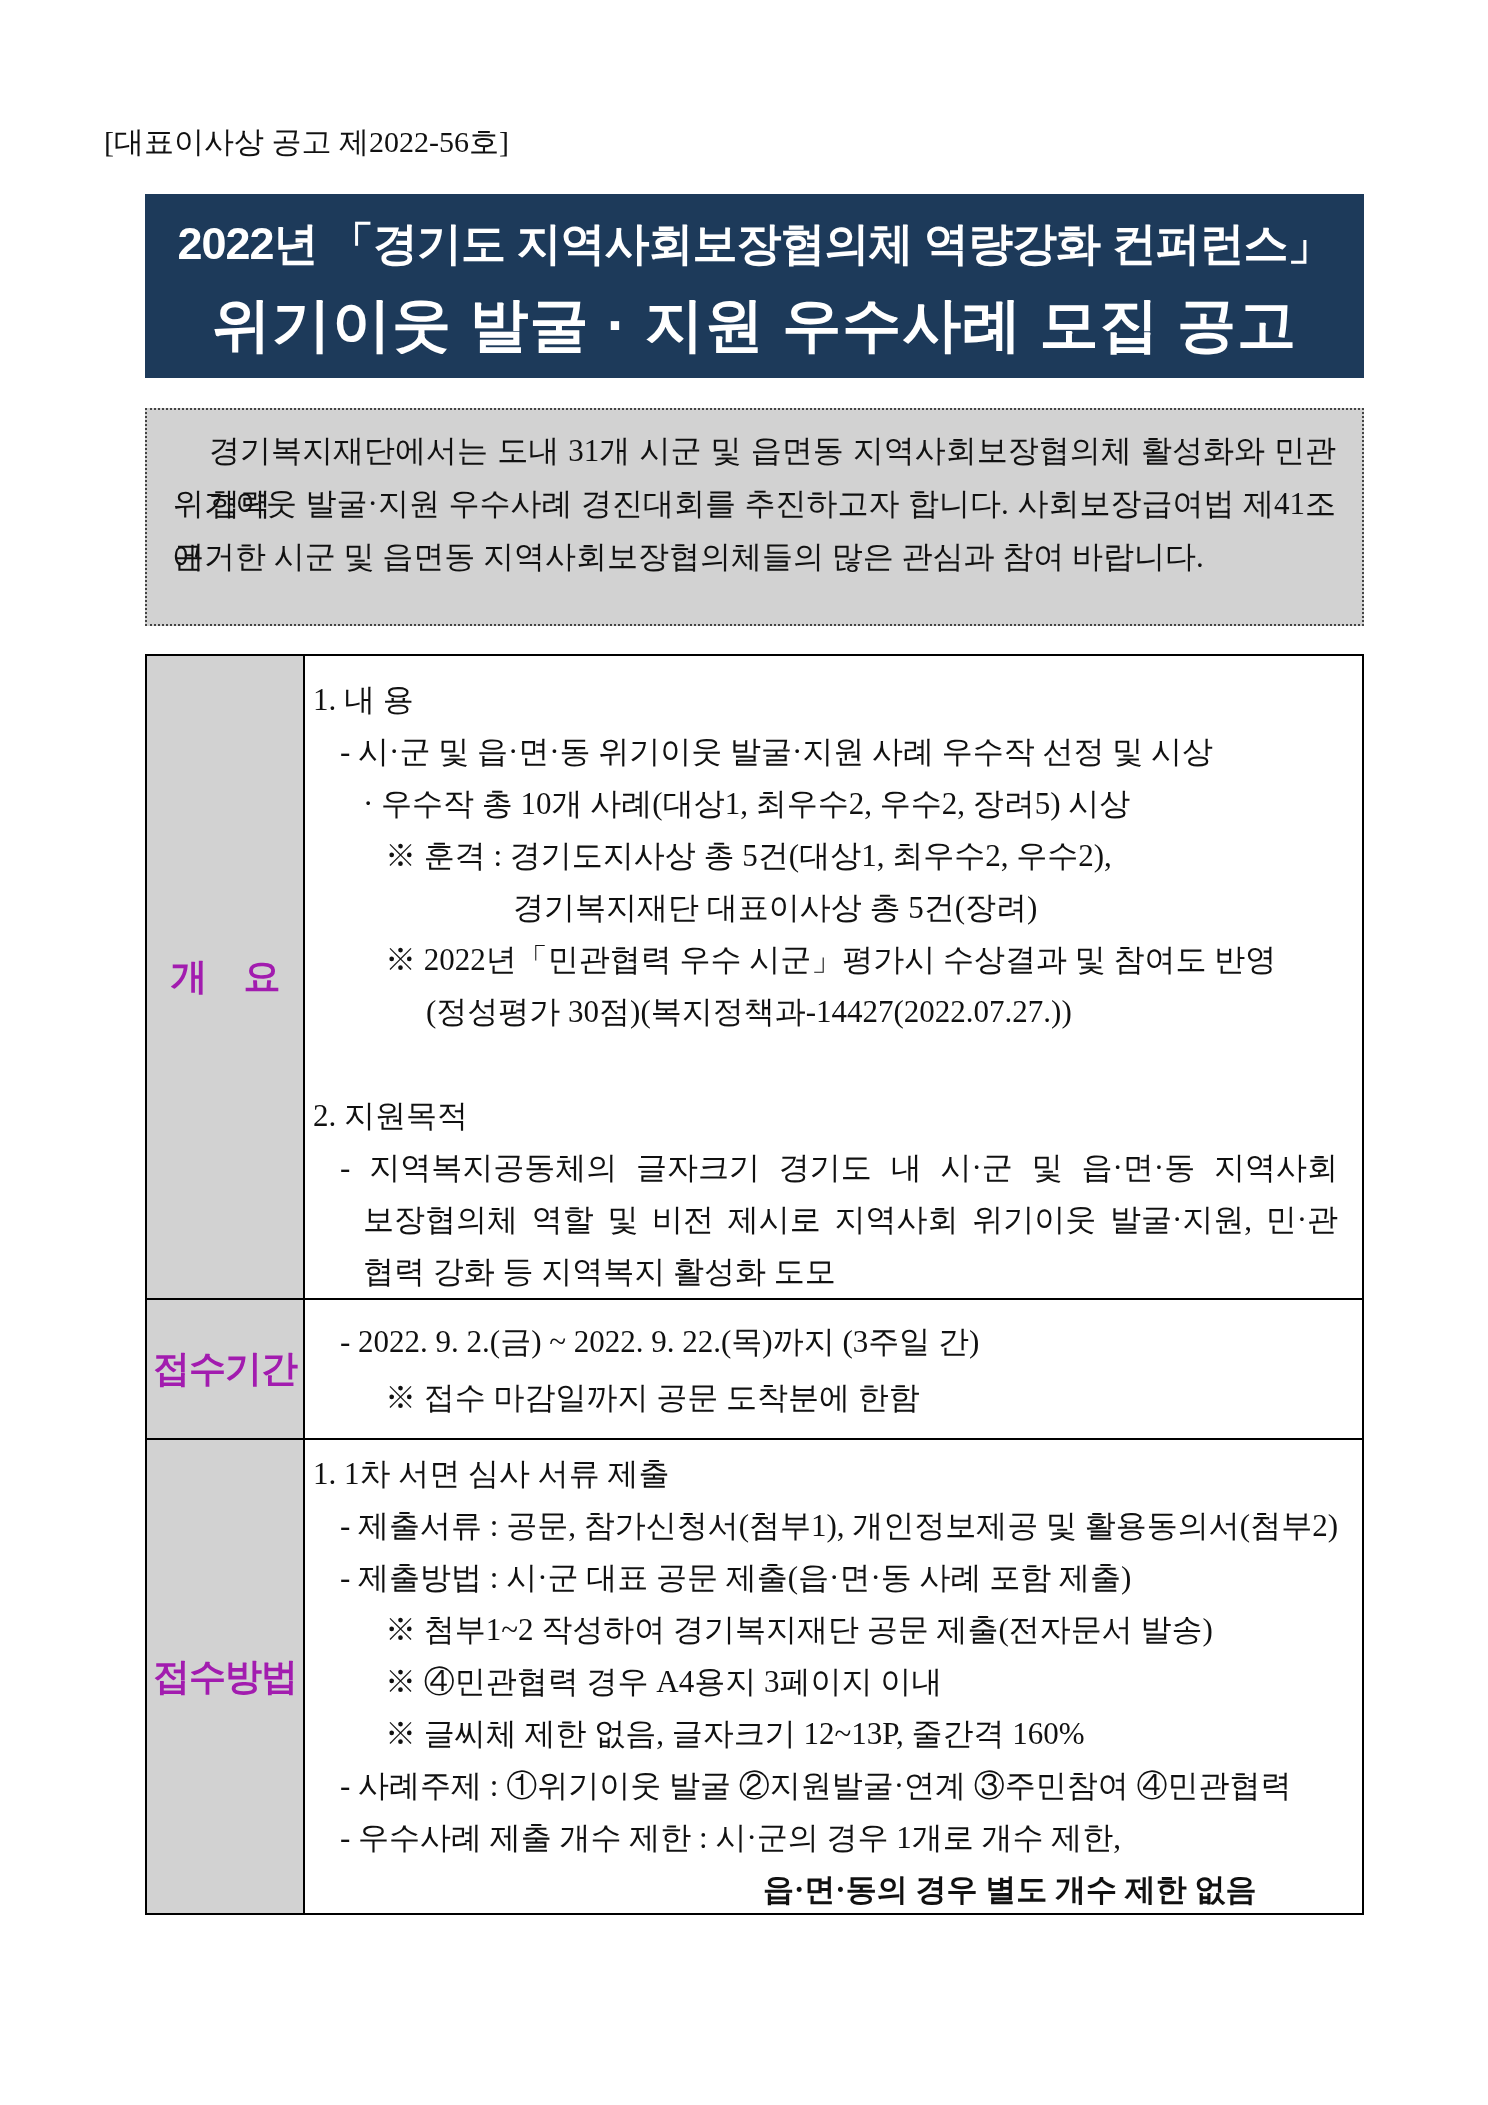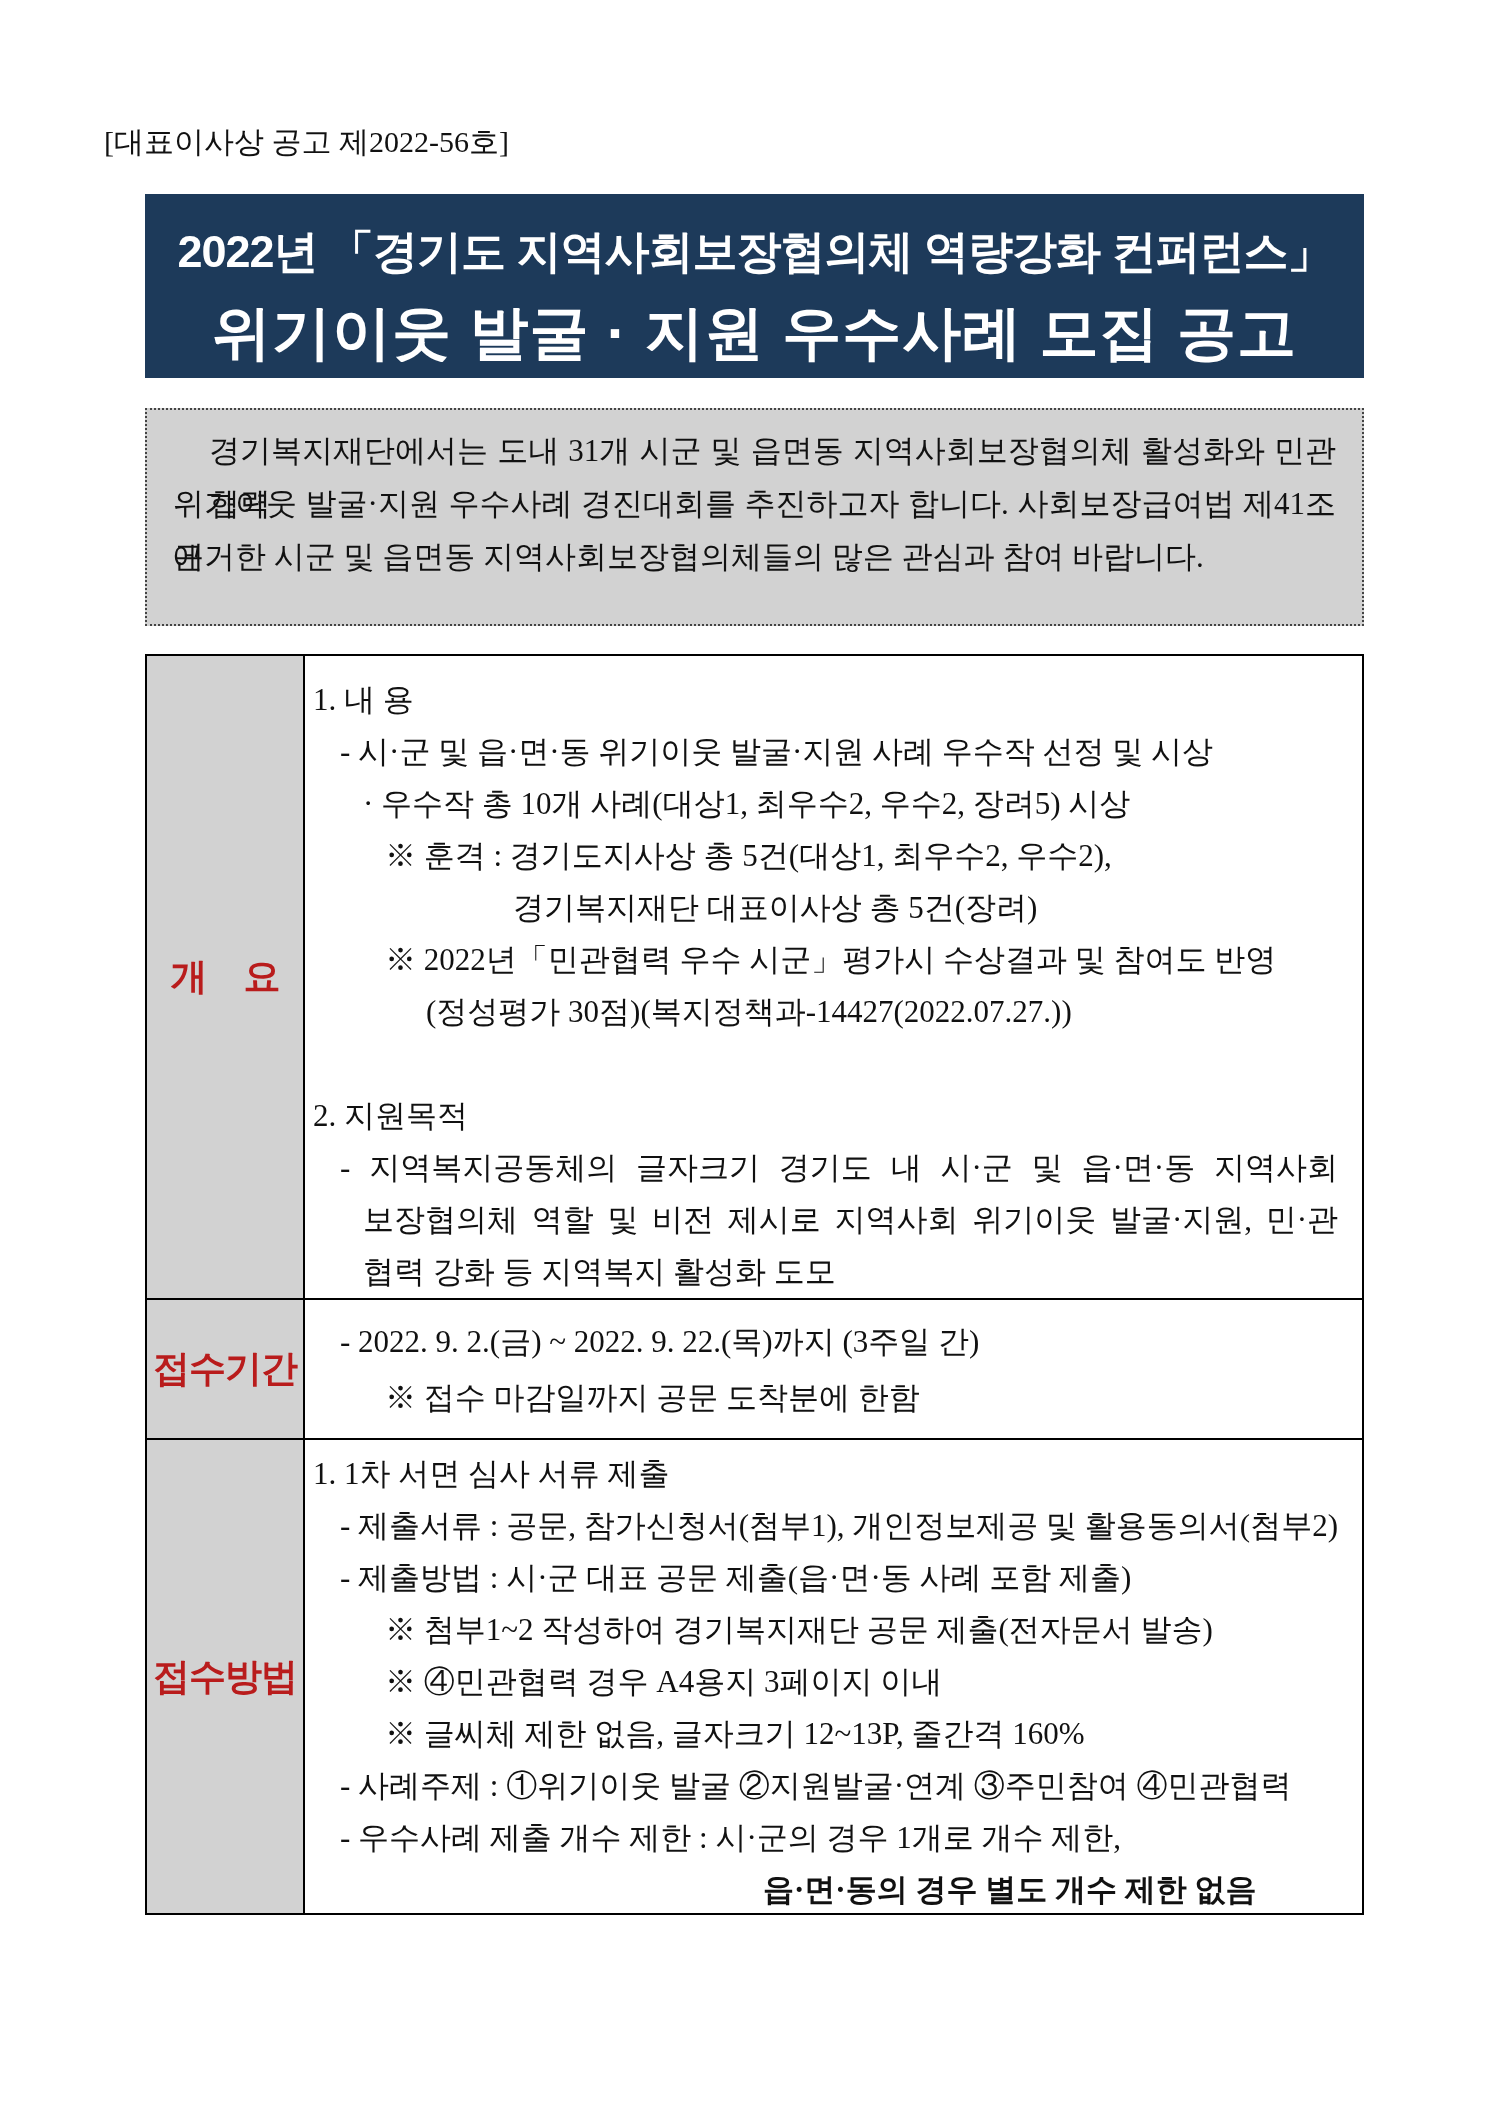--- a/index.html
+++ b/index.html
@@ -9,21 +9,21 @@
     font-family:"Liberation Serif", serif; color:#111;
   }
   .docnum {
     position:absolute; left:104px; top:122px;
     font-size:30px; letter-spacing:0px;
   }
   .banner {
     position:absolute; left:145px; top:194px; width:1219px; height:184px;
     background:#1d3a5a; color:#ffffff; text-align:center;
     font-family:"Liberation Sans", sans-serif; font-weight:bold;
-    box-sizing:border-box; padding-top:28px;
+    box-sizing:border-box; padding-top:20px;
   }
   .banner-l1 { font-size:45px; letter-spacing:-1px; margin-bottom:12px; }
   .banner-l2 { font-size:59px; letter-spacing:1px; }
   .intro {
     position:absolute; left:145px; top:408px; width:1219px; height:218px;
     background:#d2d2d2; border:2px dotted #444; box-sizing:border-box;
     padding:14px 26px 0 26px; font-size:31px; --lh:53px;
   }
   .tbl {
     position:absolute; left:145px; top:654px; width:1219px;
@@ -32,21 +32,21 @@
   .trow { display:flex; box-sizing:border-box; }
   .trow + .trow { border-top:2px solid #000; }
   .trow0 { height:642px; }
   .trow1 { height:140px; }
   .trow2 { height:475px; }
   .tlabel {
     width:158px; flex:0 0 158px; box-sizing:border-box;
     border-right:2px solid #000; background:#d2d2d2;
     display:flex; align-items:center; justify-content:center;
     font-family:"Liberation Sans", sans-serif; font-weight:bold;
-    font-size:37px; letter-spacing:-1px; white-space:pre; color:#b91c1c;
+    font-size:37px; letter-spacing:-1px; white-space:pre; color:#a21caf;
   }
   .tcell {
     flex:1 1 auto; box-sizing:border-box; overflow:hidden;
     padding-left:8px; padding-right:24px; font-size:31px;
   }
   .tcell0 { --lh:52px; padding-top:18px; }
   .tcell1 { --lh:56px; padding-top:14px; }
   .tcell2 { --lh:52px; padding-top:8px; }
   .tline { height:var(--lh); line-height:var(--lh); }
   .i0 { padding-left:0; }

